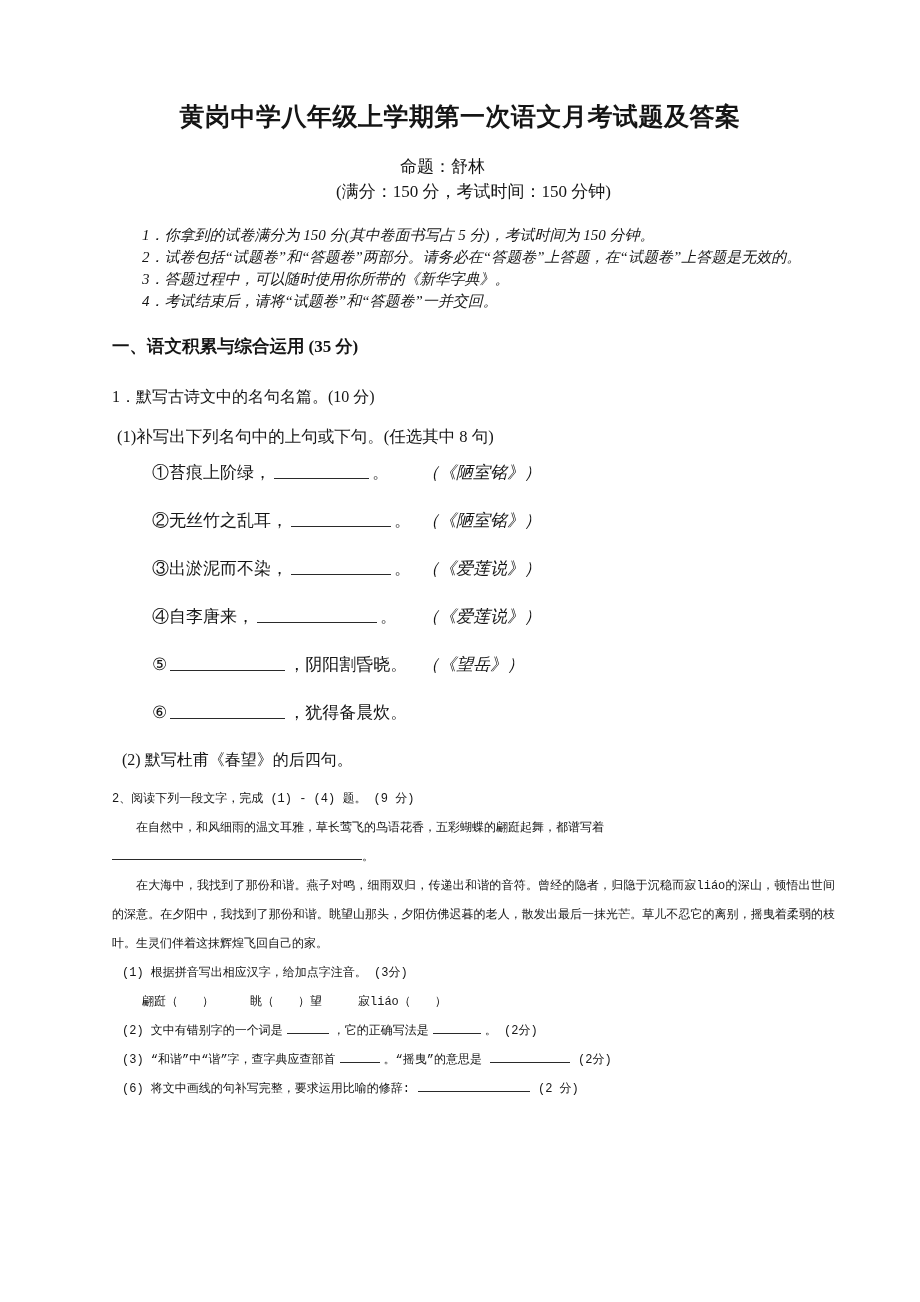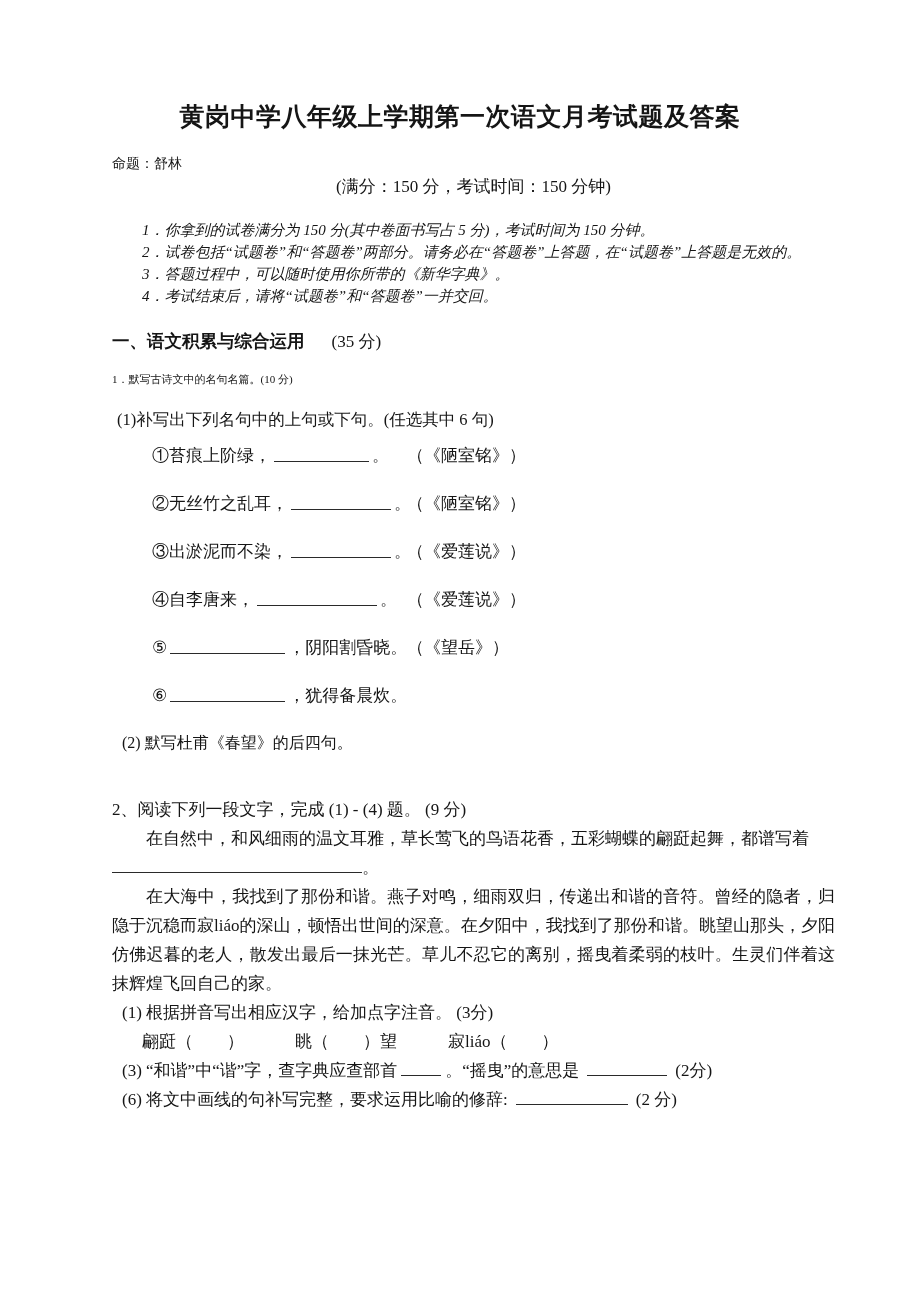--- a/index.html
+++ b/index.html
@@ -20,23 +20,23 @@
   .title {
     padding-top: 100px;
     text-align: center;
     font-size: 25px;
     font-weight: 700;
     letter-spacing: 0.5px;
     font-family: "Liberation Sans", sans-serif;
   }
   .proposer {
     margin-top: 22px;
-    text-align: left;
+    text-align: center;
     padding-right: 62px;
-    font-size: 14px;
+    font-size: 17px;
   }
   .score-info {
     margin-top: 2px;
     text-align: center;
     font-size: 17px;
   }
 
   .notice {
     margin-top: 21px;
     font-style: italic;
@@ -46,49 +46,49 @@
   .notice-item { text-indent: 2em; }
 
   .section-heading {
     margin-top: 23px;
     font-size: 17.5px;
     font-weight: 700;
     font-family: "Liberation Sans", sans-serif;
     line-height: 22px;
   }
   .section-score {
-    font-weight: 400;
+    font-weight: 700;
     font-family: "Liberation Serif", serif;
     font-size: 17px;
-    margin-left: 27px;
-  }
-
-  .q-stem { margin-top: 15px; font-size: 11px; line-height: 23px; }
+    margin-left: 4px;
+  }
+
+  .q-stem { margin-top: 27px; font-size: 16px; line-height: 23px; }
   .q-sub  { margin-top: 17px; font-size: 16.5px; line-height: 23px; padding-left: 5px; }
 
   .blanks { margin-top: 0; margin-left: 40px; }
   .blank-row {
     position: relative;
     height: 48px;
     display: flex;
     align-items: center;
     font-size: 17px;
   }
   .uline {
     display: inline-block;
     border-bottom: 1.5px solid #2a2a2a;
     height: 14px;
     vertical-align: baseline;
   }
   .blank-row .uline { margin: 0 3px; }
-  .blank-source { position: absolute; left: 255px; white-space: nowrap; }
+  .blank-source { position: absolute; left: 270px; white-space: nowrap; font-style: italic; }
 
   .q1-sub2 { margin-top: 12px; font-size: 16px; line-height: 23px; padding-left: 10px; }
 
-  .q2 { margin-top: 41px; font-size: 17px; line-height: 29px; }
+  .q2 { margin-top: 14px; font-size: 12px; line-height: 29px; font-family: Liberation Mono, monospace; }
   .q2-stem { }
   .para { text-indent: 2em; text-align: justify; }
   .uline-line { }
   .q2-sub { padding-left: 10px; }
   .pinyin-row { padding-left: 30px; }
   .inline-blank {
     display: inline-block;
     border-bottom: 1.5px solid #2a2a2a;
     height: 13px;
     margin: 0 4px;
@@ -115,21 +115,21 @@
       <div class="notice-item">2．试卷包括“试题卷”和“答题卷”两部分。请务必在“答题卷”上答题，在“试题卷”上答题是无效的。</div>
       <div class="notice-item">3．答题过程中，可以随时使用你所带的《新华字典》。</div>
       <div class="notice-item">4．考试结束后，请将“试题卷”和“答题卷”一并交回。</div>
     </div>
 
     <div class="section-heading">
       <span>一、语文积累与综合运用</span><span class="section-score">(35 分)</span>
     </div>
 
     <div class="q-stem">1．默写古诗文中的名句名篇。(10 分)</div>
-    <div class="q-sub">(1)补写出下列名句中的上句或下句。(任选其中 6 句)</div>
+    <div class="q-sub">(1)补写出下列名句中的上句或下句。(任选其中 8 句)</div>
 
     <div class="blanks">
 
       <div class="blank-row">
         <span>①苔痕上阶绿，</span>
           <span class="uline" style="width:95px"></span>
           <span>。</span>
         <span class="blank-source">（《陋室铭》）</span>
       </div>
 
@@ -176,20 +176,23 @@
       <div class="q2-stem">2、阅读下列一段文字，完成 (1) - (4) 题。 (9 分)</div>
       <div class="para">在自然中，和风细雨的温文耳雅，草长莺飞的鸟语花香，五彩蝴蝶的翩跹起舞，都谱写着</div>
       <div class="uline-line">
         <span class="uline" style="width:250px;margin:0"></span><span>。</span>
       </div>
       <div class="para">在大海中，我找到了那份和谐。燕子对鸣，细雨双归，传递出和谐的音符。曾经的隐者，归隐于沉稳而寂liáo的深山，顿悟出世间的深意。在夕阳中，我找到了那份和谐。眺望山那头，夕阳仿佛迟暮的老人，散发出最后一抹光芒。草儿不忍它的离别，摇曳着柔弱的枝叶。生灵们伴着这抹辉煌飞回自己的家。</div>
 
       <div class="q2-sub">(1) 根据拼音写出相应汉字，给加点字注音。 (3分)</div>
       <div class="pinyin-row">翩跹（　　）　　　眺（　　）望　　　寂liáo（　　）</div>
 
+      <div class="q2-sub">
+        <span>(2) 文中有错别字的一个词是</span><span class="inline-blank" style="width:42px"></span><span>，它的正确写法是</span><span class="inline-blank" style="width:48px"></span><span>。 (2分)</span>
+      </div>
 
       <div class="q2-sub">
         <span>(3) “和谐”中“谐”字，查字典应查部首</span><span class="inline-blank" style="width:40px"></span><span>。“摇曳”的意思是</span><span class="inline-blank" style="width:80px;margin:0 8px"></span><span>(2分)</span>
       </div>
 
       <div class="q2-sub">
         <span>(6) 将文中画线的句补写完整，要求运用比喻的修辞:</span><span class="inline-blank" style="width:112px;margin:0 8px"></span><span>(2 分)</span>
       </div>
     </div>
 

